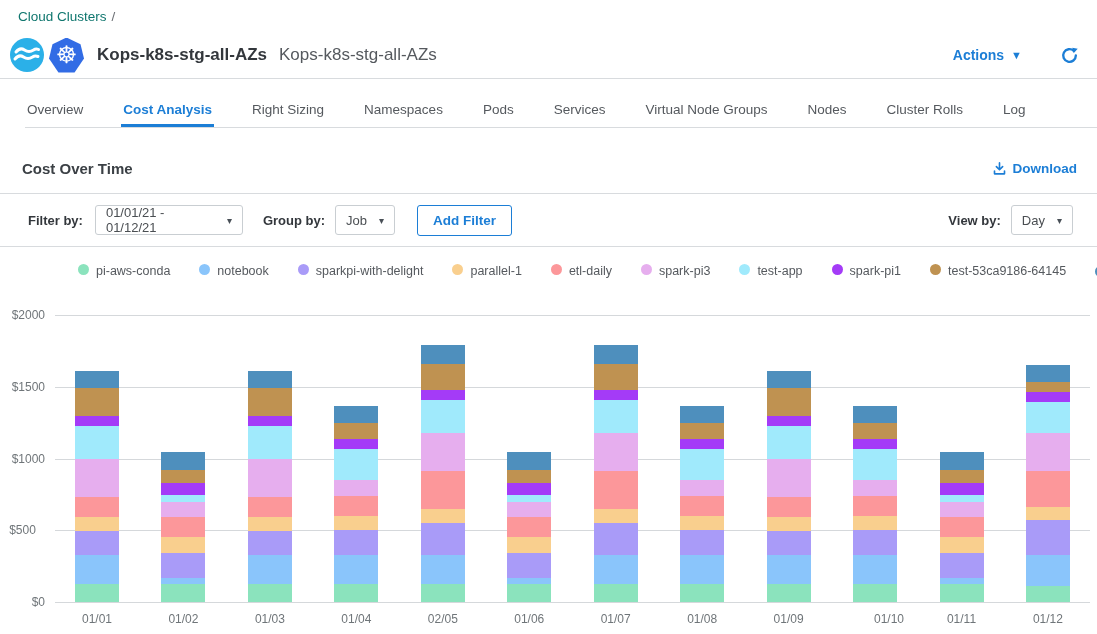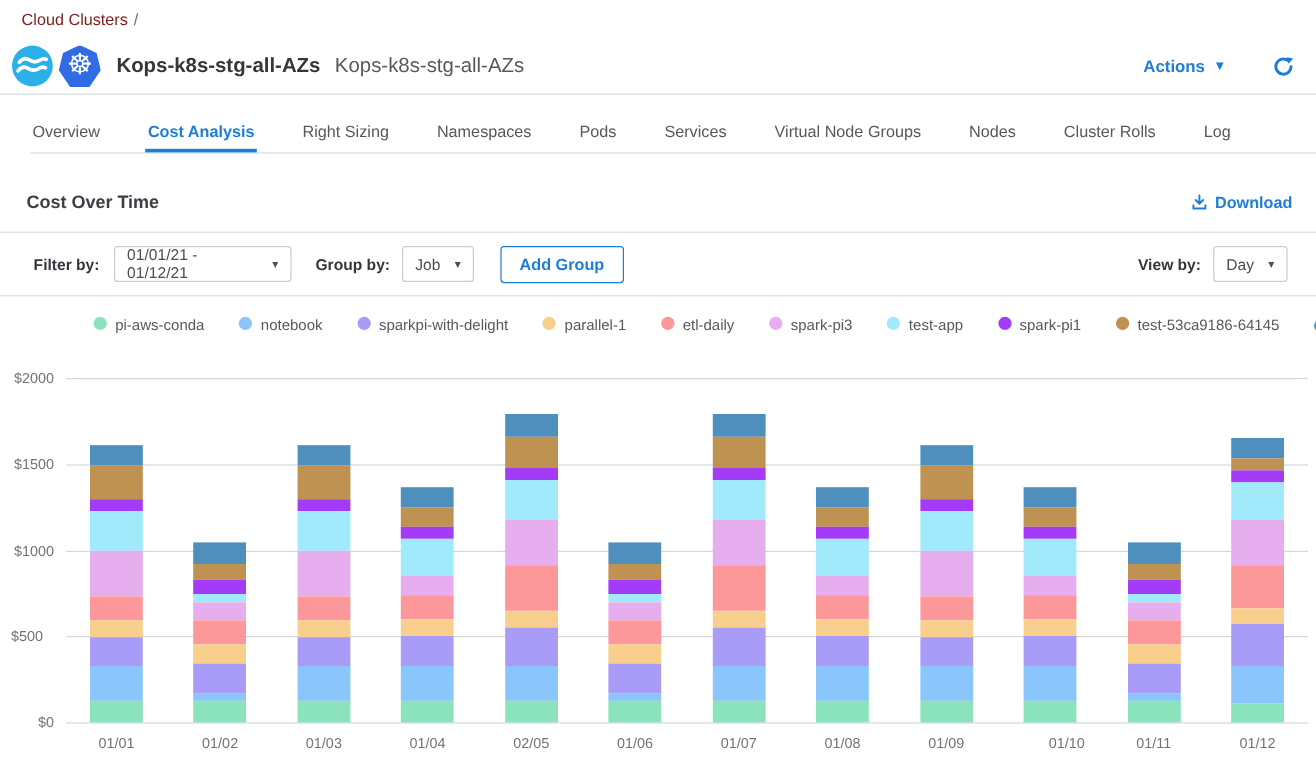--- a/index.html
+++ b/index.html
@@ -2,21 +2,21 @@
 <html><head>
 <meta charset="utf-8">
 <style>
   * { margin:0; padding:0; box-sizing:border-box; }
   html,body { background:#fff; }
   body { font-family:"Liberation Sans", sans-serif; width:1097px; height:634px; position:relative; overflow:hidden; color:#3b4045; }
   .page { position:absolute; inset:0; }
 
   
   .breadcrumb { position:absolute; top:9px; left:18px; font-size:13.5px; }
-  .breadcrumb a { color:#7f1d1d; text-decoration:none; cursor:pointer; }
+  .breadcrumb a { color:#0f766e; text-decoration:none; cursor:pointer; }
   .breadcrumb .sep { color:#6a6e73; margin-left:5px; }
 
   
   .header-row { position:absolute; top:36px; left:10px; right:18px; height:38px; display:flex; align-items:center; }
   .logo-circle { width:34px; height:34px; border-radius:50%; background:#2bb0e8; display:flex; align-items:center; justify-content:center; flex:0 0 auto; }
   .k8s-logo { width:35px; height:35px; margin-left:5px; background:#326ce5; clip-path:polygon(50% 0%,90% 19%,100% 60%,73% 100%,27% 100%,0% 60%,10% 19%); display:flex; align-items:center; justify-content:center; color:#fff; font-size:24px; line-height:1; flex:0 0 auto; }
   .title { font-size:17px; font-weight:bold; color:#33373c; margin-left:13px; }
   .subtitle { font-size:17px; color:#55595e; margin-left:12px; }
   .header-spacer { flex:1; }
   .actions-btn { color:#1c7ed6; font-size:14px; font-weight:bold; cursor:pointer; display:flex; align-items:center; gap:7px; }
@@ -131,21 +131,21 @@
     <span class="flabel">Filter by:</span>
     <div class="select date-select">
       <span>01/01/21 - 01/12/21</span>
       <span class="caret">▾</span>
     </div>
     <span class="flabel groupby-label">Group by:</span>
     <div class="select job-select">
       <span>Job</span>
       <span class="caret">▾</span>
     </div>
-    <button class="add-filter">Add Group</button>
+    <button class="add-filter">Add Filter</button>
     <div class="viewby">
       <span class="flabel">View by:</span>
       <div class="select">
         <span>Day</span>
         <span class="caret">▾</span>
       </div>
     </div>
   </div>
 
   <div class="divider div3"></div>

